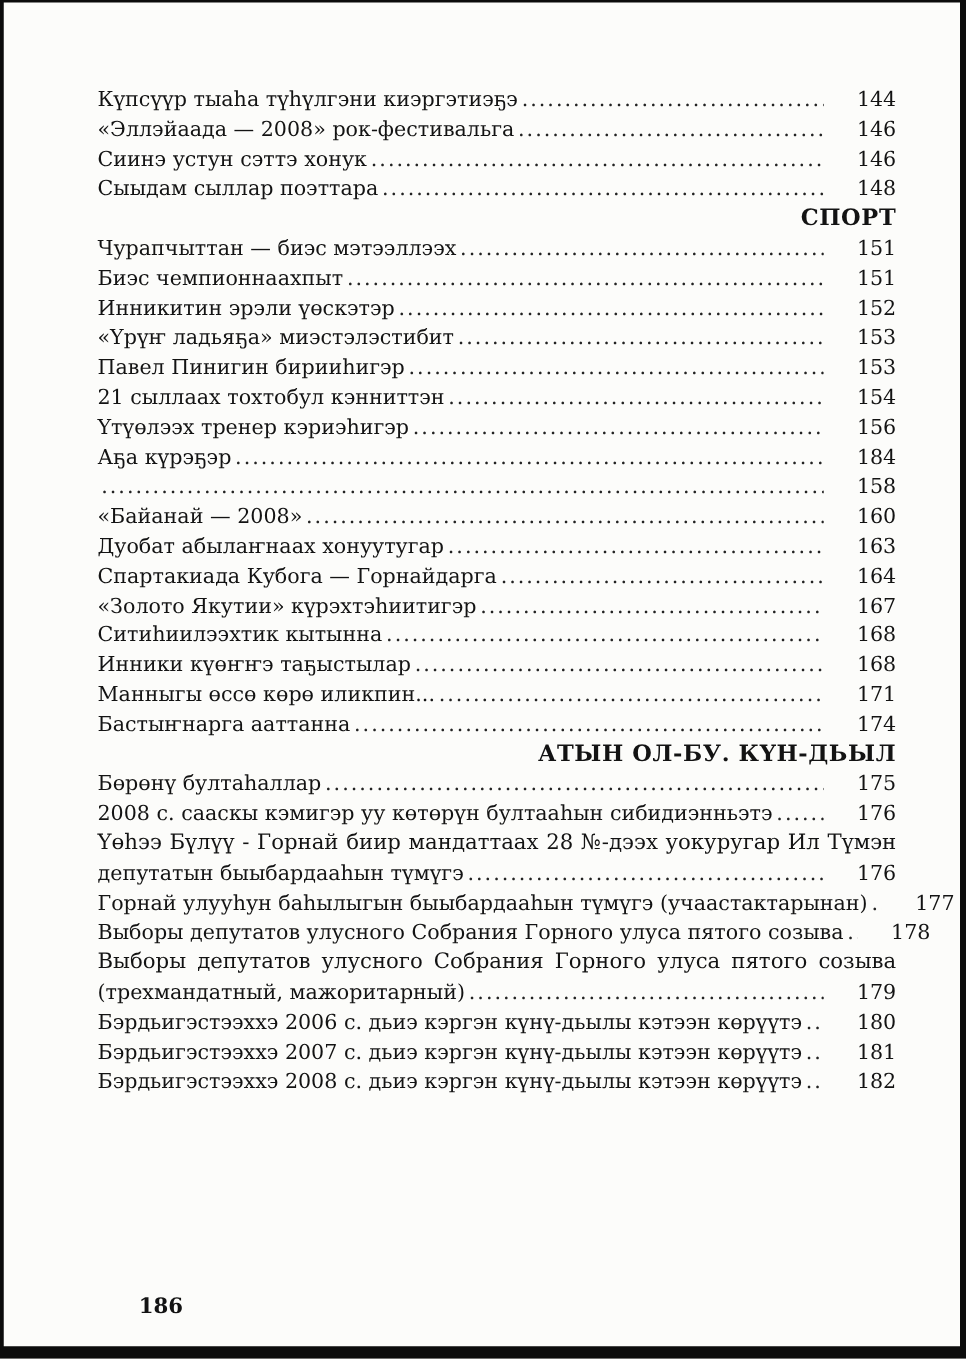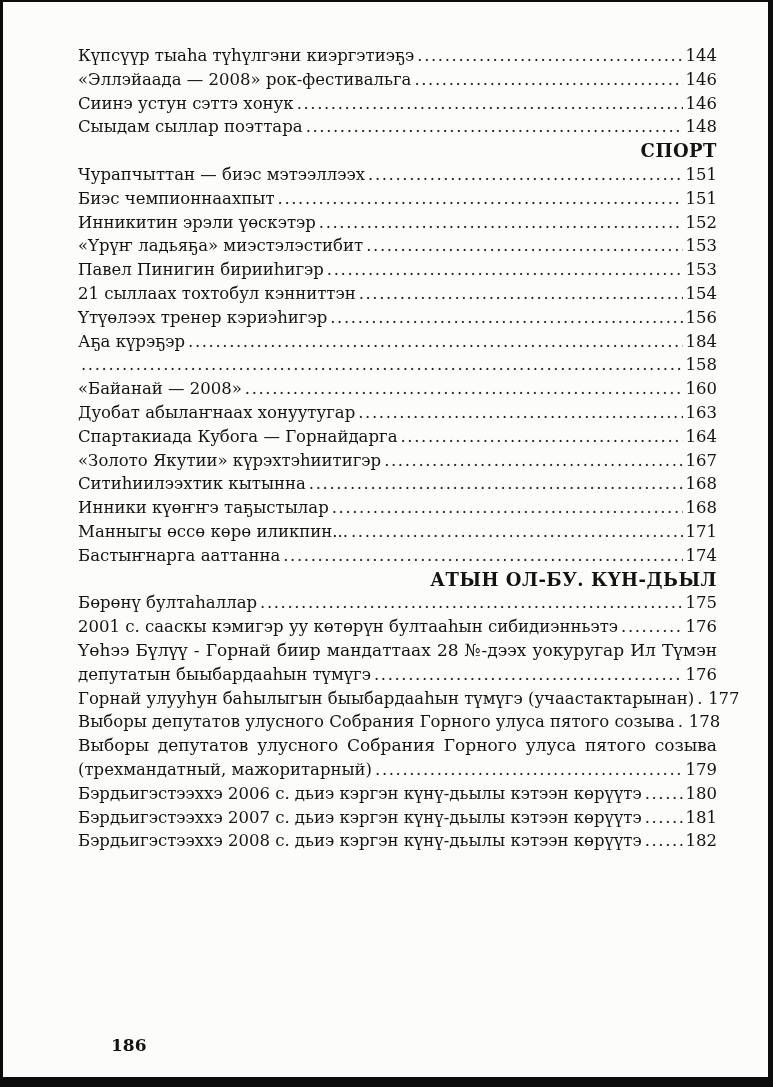--- a/index.html
+++ b/index.html
@@ -14,21 +14,21 @@
     box-sizing: border-box;
     background: #fcfcfa;
     border-style: solid;
     border-color: #0c0c0c;
     border-width: 2px 5px 10px 3px;
     font-family: "DejaVu Serif", "Liberation Serif", serif;
     color: #131313;
     overflow: hidden;
   }
   .toc-content {
-    padding: 42px 51px 0 75px;
+    padding: 66px 51px 0 75px;
   }
   .toc-entry {
     display: flex;
     font-size: 16.5px;
     line-height: 23.8px;
   }
   .entry-title {
     flex: 0 1 auto;
     white-space: nowrap;
   }
@@ -40,20 +40,21 @@
     min-width: 8px;
     color: #222;
   }
   .leader::before {
     content: "..........................................................................................................................................................";
     letter-spacing: 1.6px;
   }
   .entry-page {
     flex: 0 0 auto;
     text-align: right;
+    margin-left: 24px;
   }
   .pre-line {
     font-size: 17px;
     line-height: 23.8px;
     text-align: justify;
     text-align-last: justify;
   }
   .section-heading {
     font-size: 18px;
     font-weight: bold;
@@ -181,21 +182,21 @@
         <span class="leader"></span>
         <span class="entry-page">174</span>
       </div>
       <div class="section-heading">АТЫН ОЛ-БУ. КҮН-ДЬЫЛ</div>
       <div class="toc-entry">
         <span class="entry-title">Бөрөнү бултаһаллар</span>
         <span class="leader"></span>
         <span class="entry-page">175</span>
       </div>
       <div class="toc-entry">
-        <span class="entry-title">2001 с. сааскы кэмигэр уу көтөрүн бултааһын сибидиэнньэтэ</span>
+        <span class="entry-title">2008 с. сааскы кэмигэр уу көтөрүн бултааһын сибидиэнньэтэ</span>
         <span class="leader"></span>
         <span class="entry-page">176</span>
       </div>
       <div class="pre-line">Үөһээ Бүлүү - Горнай биир мандаттаах 28 №-дээх уокуругар Ил Түмэн</div>
       <div class="toc-entry">
         <span class="entry-title">депутатын быыбардааһын түмүгэ</span>
         <span class="leader"></span>
         <span class="entry-page">176</span>
       </div>
       <div class="toc-entry">

